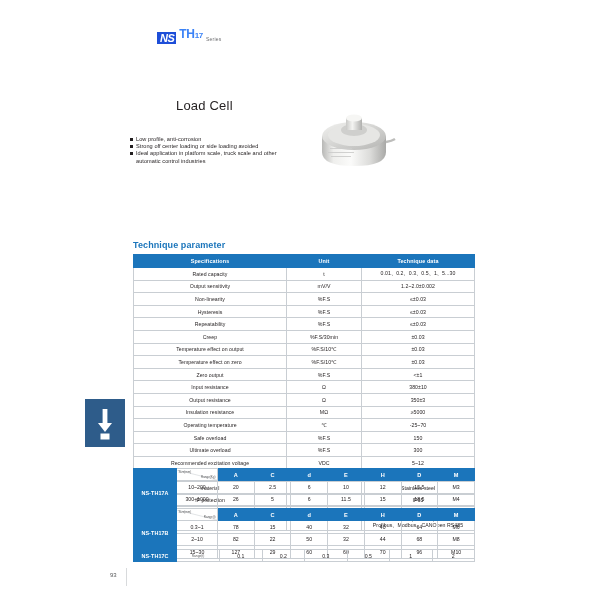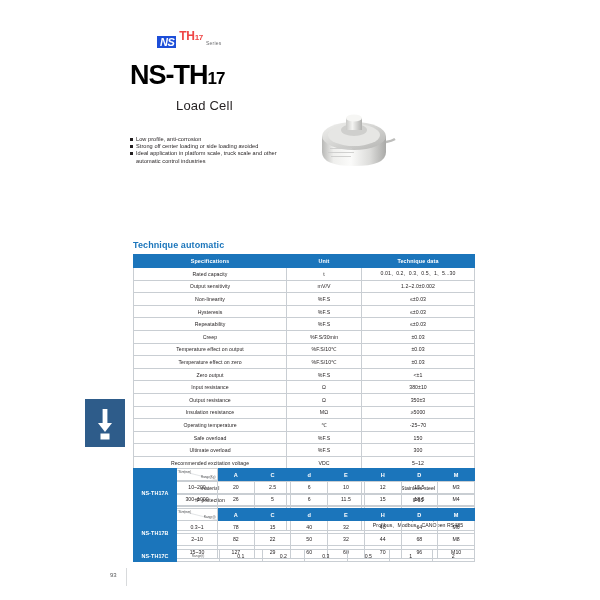--- a/index.html
+++ b/index.html
@@ -13,21 +13,21 @@
   }
   .page{position:absolute;inset:0;}
 
   
   .logo-row{position:absolute;left:157px;top:26px;display:flex;align-items:flex-end;gap:3px;}
   .logo-ns{
     background:#1d4ed8;color:#ffffff;font-weight:bold;font-size:11px;
     letter-spacing:-0.5px;padding:0 2px 0 3px;line-height:12px;
     font-style:italic;
   }
-  .logo-th{font-weight:bold;font-size:12px;letter-spacing:-0.3px;line-height:21px;color:#ef4444;}
+  .logo-th{font-weight:bold;font-size:12px;letter-spacing:-0.3px;line-height:16px;color:#3b82f6;}
   .logo-th sub{font-size:8px;font-weight:bold;vertical-align:baseline;}
   .logo-series{font-size:5px;color:#6d6e71;line-height:9px;letter-spacing:.2px;}
 
   
   .title{
     position:absolute;left:130px;top:60px;
     font-size:27px;font-weight:bold;letter-spacing:-1px;color:#000;
   }
   .title sub{font-size:17px;vertical-align:baseline;font-weight:bold;}
   .subtitle{
@@ -116,21 +116,20 @@
 <body>
 
 <div class="page">
 
   <div class="logo-row">
     <span class="logo-ns">NS</span>
     <span class="logo-th"><span>TH</span><sub>17</sub></span>
     <span class="logo-series">Series</span>
   </div>
 
-  <div class="title"><span>NS-TH</span><sub>17</sub></div>
   <div class="subtitle">Load Cell</div>
 
   <div class="bullets">
     <div class="bullet">
         <span>Low profile, anti-corrosion</span>
       </div>
     <div class="bullet">
         <span>Strong off center loading or side loading avoided</span>
       </div>
     <div class="bullet">
@@ -169,21 +168,21 @@
     <rect x="34" y="22" width="16" height="12" fill="url(#boss)"></rect>
     <ellipse cx="42" cy="22" rx="8" ry="3.6" fill="#f6f6f4"></ellipse>
 
     <rect x="18" y="52" width="22" height="1" fill="#cccccb" opacity=".9"></rect>
     <rect x="16" y="56" width="26" height="1" fill="#cccccb" opacity=".9"></rect>
     <rect x="19" y="60" width="20" height="1" fill="#cccccb" opacity=".9"></rect>
 
     <path d="M74,46 Q80,45 83,43" stroke="#bdbdbb" stroke-width="2.4" fill="none"></path>
   </svg>
 
-  <div class="sect-title">Technique automatic</div>
+  <div class="sect-title">Technique parameter</div>
 
   <table class="spec-table">
     <thead>
       <tr>
         <th style="width:150px">Specifications</th>
         <th style="width:72px">Unit</th>
         <th>Technique data</th>
       </tr>
     </thead>
     <tbody id="spec-body">

